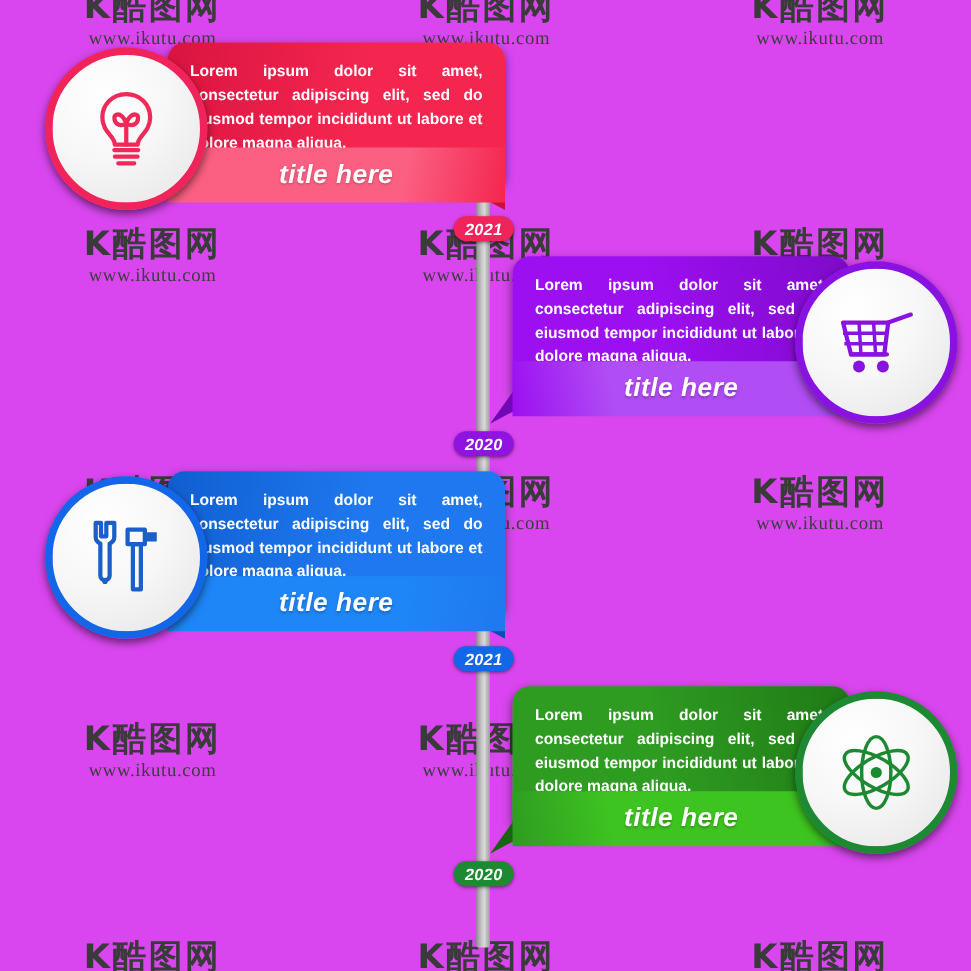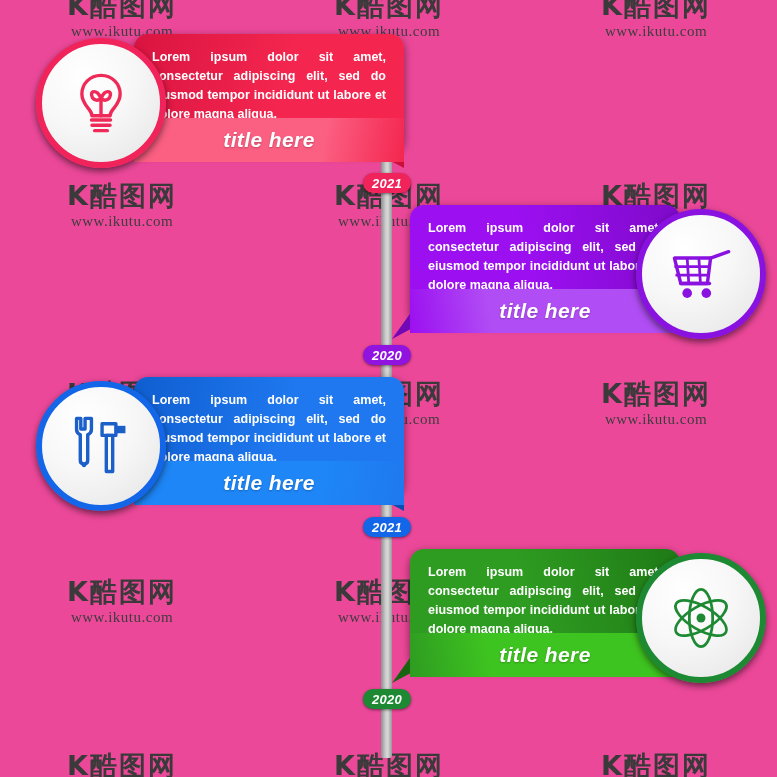--- a/index.html
+++ b/index.html
@@ -1,19 +1,19 @@
 <!DOCTYPE html>
 <html><head>
 <meta charset="utf-8">
 <style>
   html,body{margin:0;padding:0;background:#000;}
   body{width:777px;height:777px;overflow:hidden;
        font-family:"Liberation Sans","DejaVu Sans",sans-serif;}
 
-  #stage{position:relative;width:777px;height:777px;background:#ec4899;overflow:hidden;}
+  #stage{position:relative;width:777px;height:777px;background:#d946ef;overflow:hidden;}
 
   
   #watermarks{position:absolute;left:0;top:0;width:777px;height:777px;
               pointer-events:none;z-index:5;}
   .wm{position:absolute;width:180px;text-align:center;
       transform:translateX(-50%);}
   .wm .wm-logo{display:block;font-family:"DejaVu Sans",sans-serif;
       font-size:27px;font-weight:700;letter-spacing:2px;color:#3a3a3a;
       line-height:1.05;white-space:nowrap;}
   .wm .wm-url{display:block;font-family:Liberation Serif, serif;

